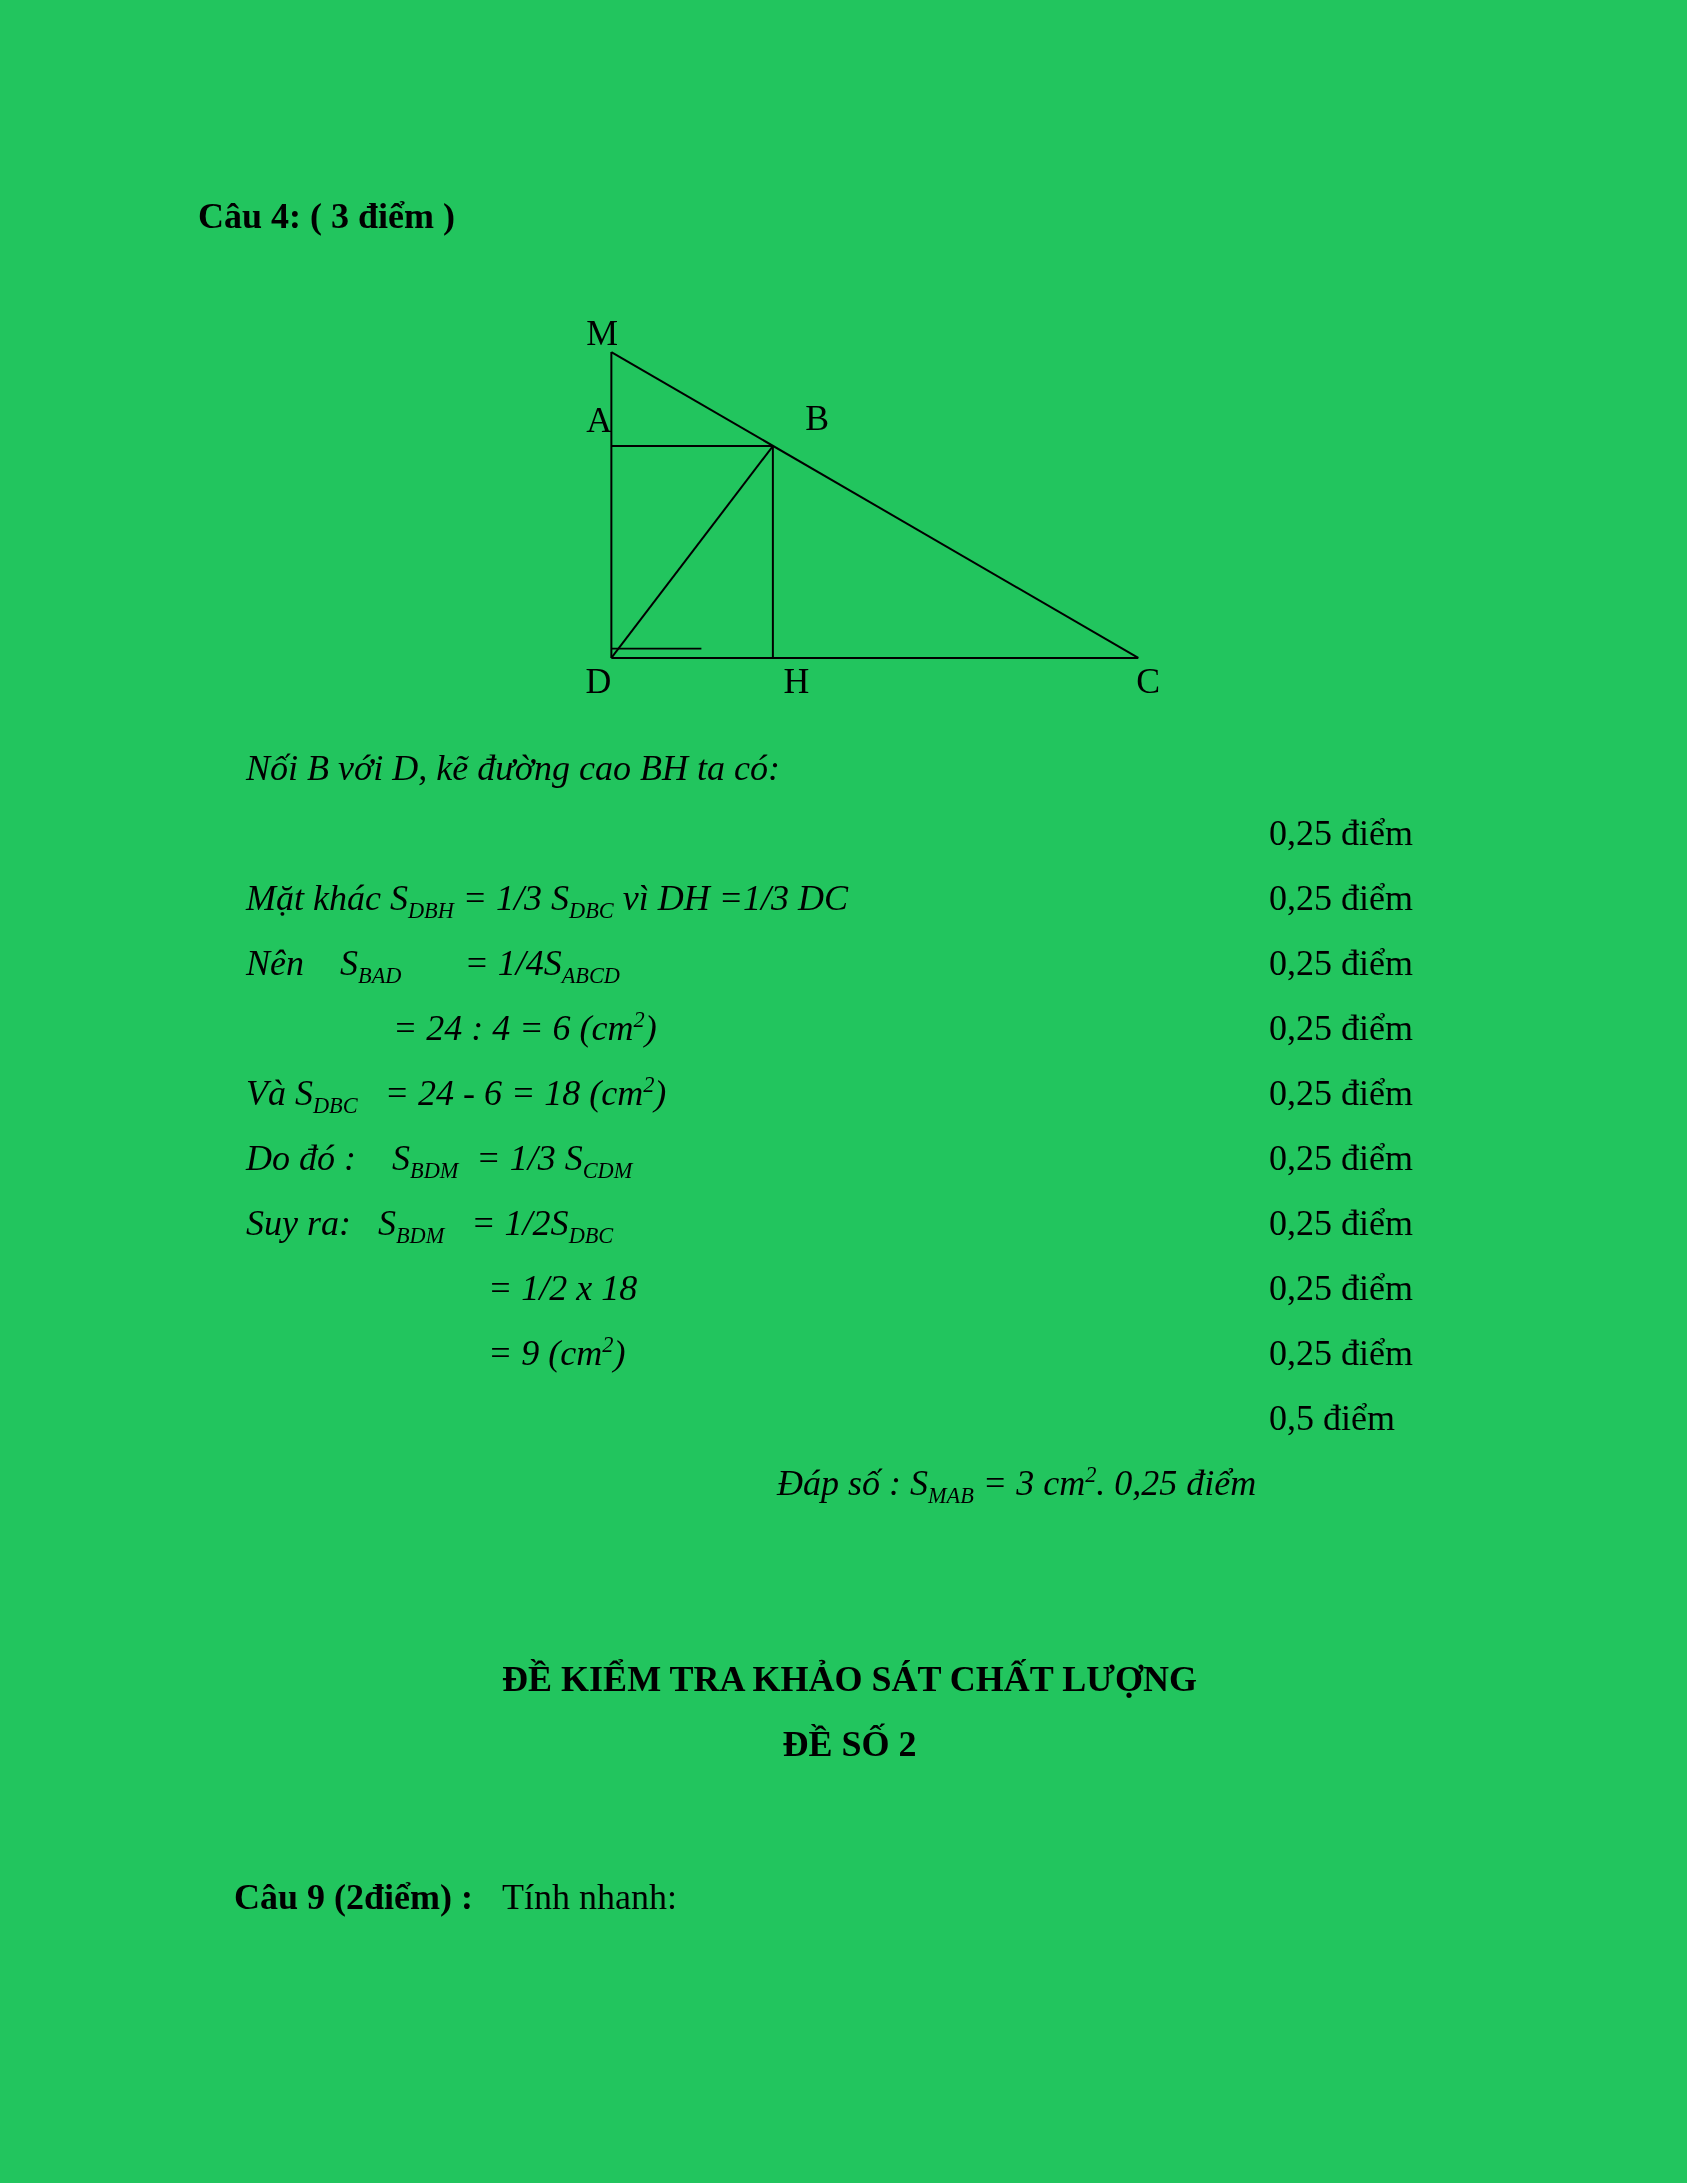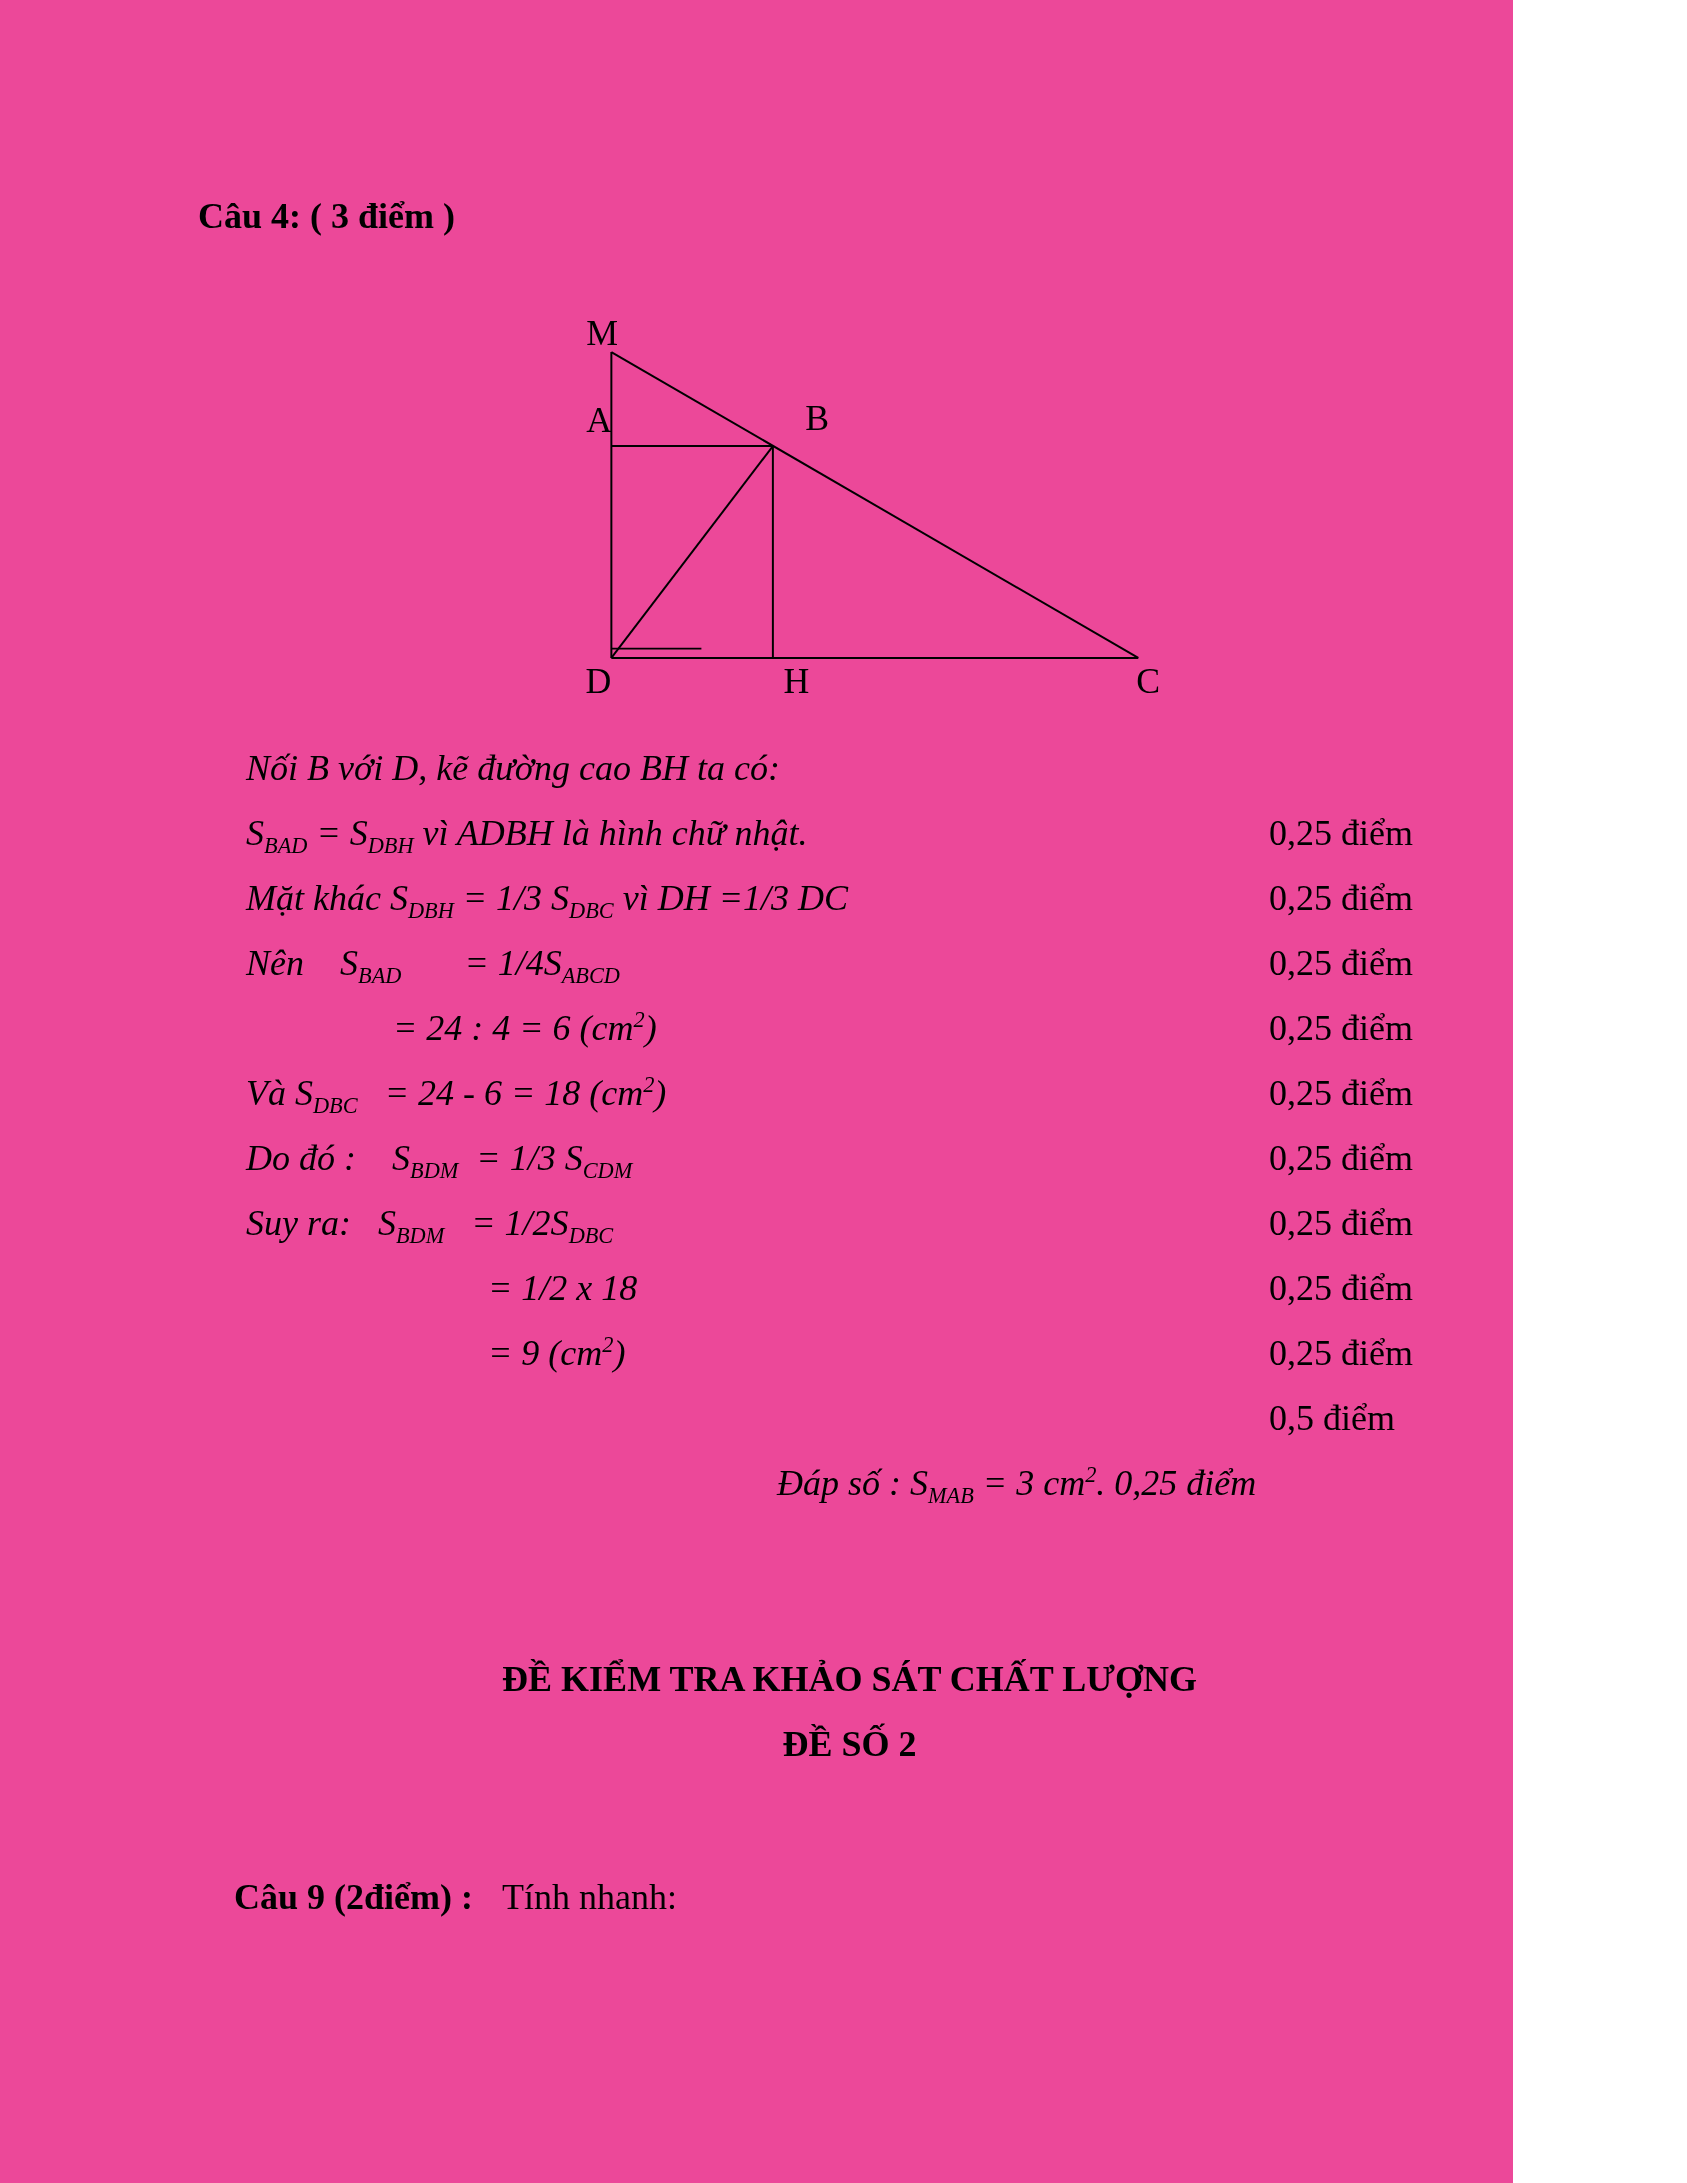--- a/index.html
+++ b/index.html
@@ -1,21 +1,21 @@
 <!DOCTYPE html>
 <html style="font-size:10.6px"><head>
 <meta charset="utf-8">
 <style>
   * { margin: 0; padding: 0; box-sizing: border-box; }
   html, body { background: #ffffff; }
   .page {
     position: relative;
-    width: 1513px;
+    width: 1687px;
     height: 2183px;
-    background: #ec4899;
+    background: #22c55e;
     color: #000000;
     font-family: "Liberation Serif", serif;
     font-size: 36px;
     overflow: hidden;
   }
   .cau4-heading {
     position: absolute;
     left: 198px;
     top: 184px;
     line-height: 65px;
@@ -99,21 +99,21 @@
     <text x="26" y="182">A</text>
     <text x="357" y="180">B</text>
     <text x="25" y="577">D</text>
     <text x="324" y="577">H</text>
     <text x="857" y="577">C</text>
   </svg>
 
   <div class="solution">
     <div class="row"><span class="row-text">Nối B với D, kẽ đường cao BH ta có:</span></div>
     <div id="rows">
-        <div class="row indent-0"><span class="row-text">S<sub>BAD</sub> = S<sub>DBH</sub> vì ADBH là hình chữ nhật.</span><span class="score">0,25 điểm</span></div>
+        <div class="row indent-0"><span class="score">0,25 điểm</span></div>
         <div class="row indent-0"><span class="row-text">Mặt khác S<sub>DBH</sub> = 1/3 S<sub>DBC</sub> vì DH =1/3 DC</span><span class="score">0,25 điểm</span></div>
         <div class="row indent-0"><span class="row-text">Nên    S<sub>BAD</sub>       = 1/4S<sub>ABCD</sub></span><span class="score">0,25 điểm</span></div>
         <div class="row indent-1"><span class="row-text">= 24 : 4 = 6 (cm<sup>2</sup>)</span><span class="score">0,25 điểm</span></div>
         <div class="row indent-0"><span class="row-text">Và S<sub>DBC</sub>   = 24 - 6 = 18 (cm<sup>2</sup>)</span><span class="score">0,25 điểm</span></div>
         <div class="row indent-0"><span class="row-text">Do đó :    S<sub>BDM</sub>  = 1/3 S<sub>CDM</sub></span><span class="score">0,25 điểm</span></div>
         <div class="row indent-0"><span class="row-text">Suy ra:   S<sub>BDM</sub>   = 1/2S<sub>DBC</sub></span><span class="score">0,25 điểm</span></div>
         <div class="row indent-2"><span class="row-text">= 1/2 x 18</span><span class="score">0,25 điểm</span></div>
         <div class="row indent-2"><span class="row-text">= 9 (cm<sup>2</sup>)</span><span class="score">0,25 điểm</span></div>
         <div class="row indent-0"><span class="score">0,5 điểm</span></div>
         <div class="row indent-3"><span class="row-text">Đáp số : S<sub>MAB</sub> = 3 cm<sup>2</sup>. 0,25 điểm</span></div>

